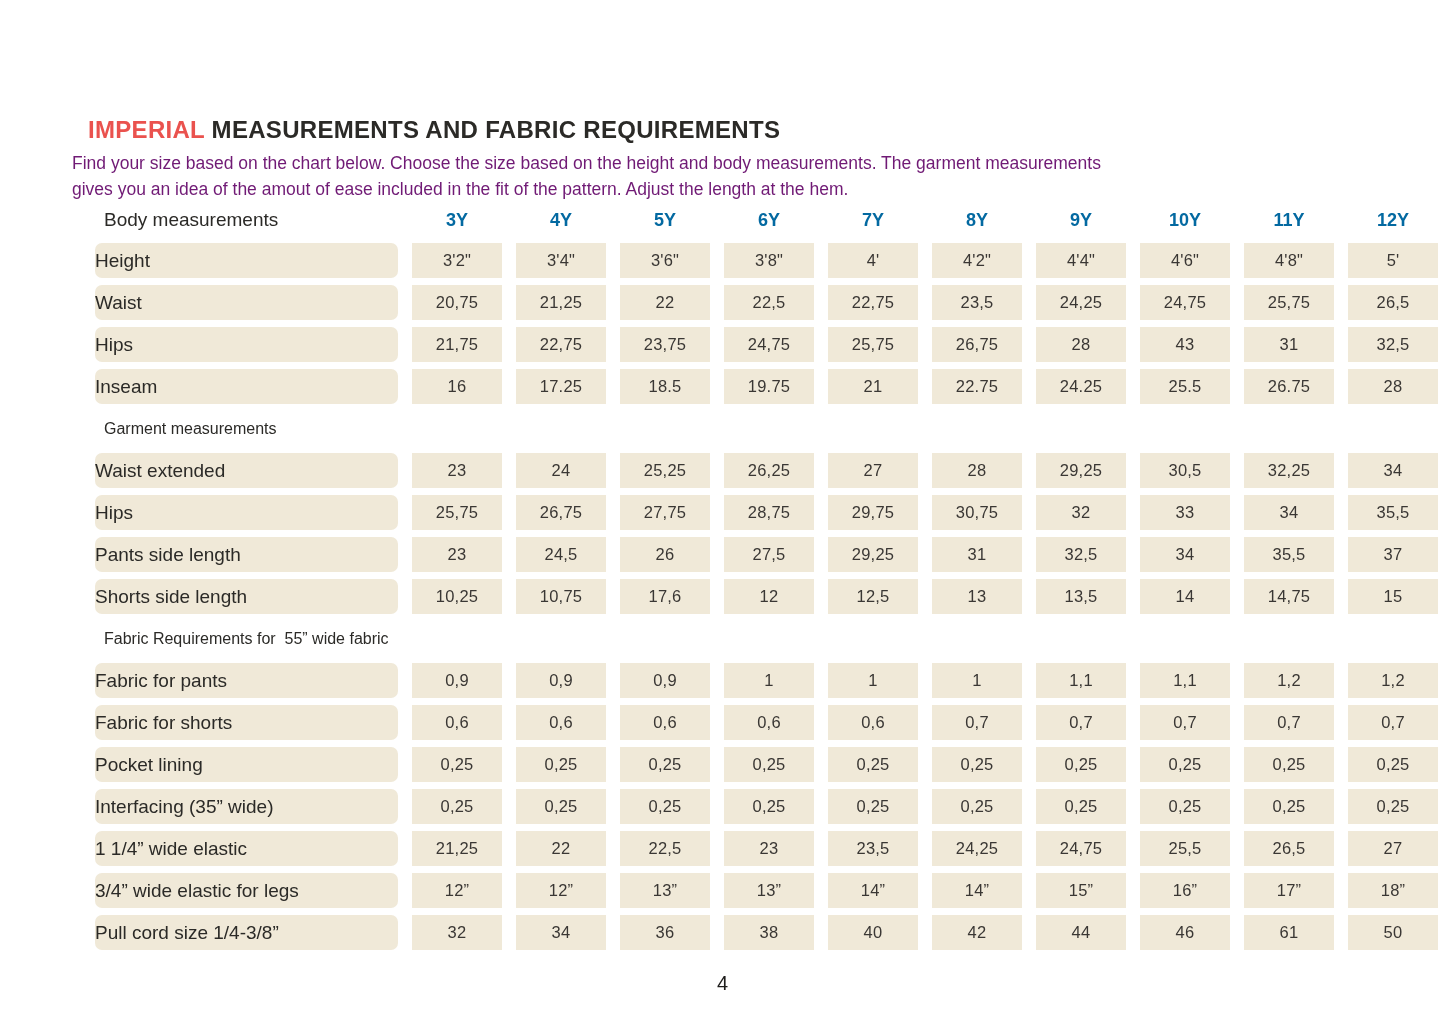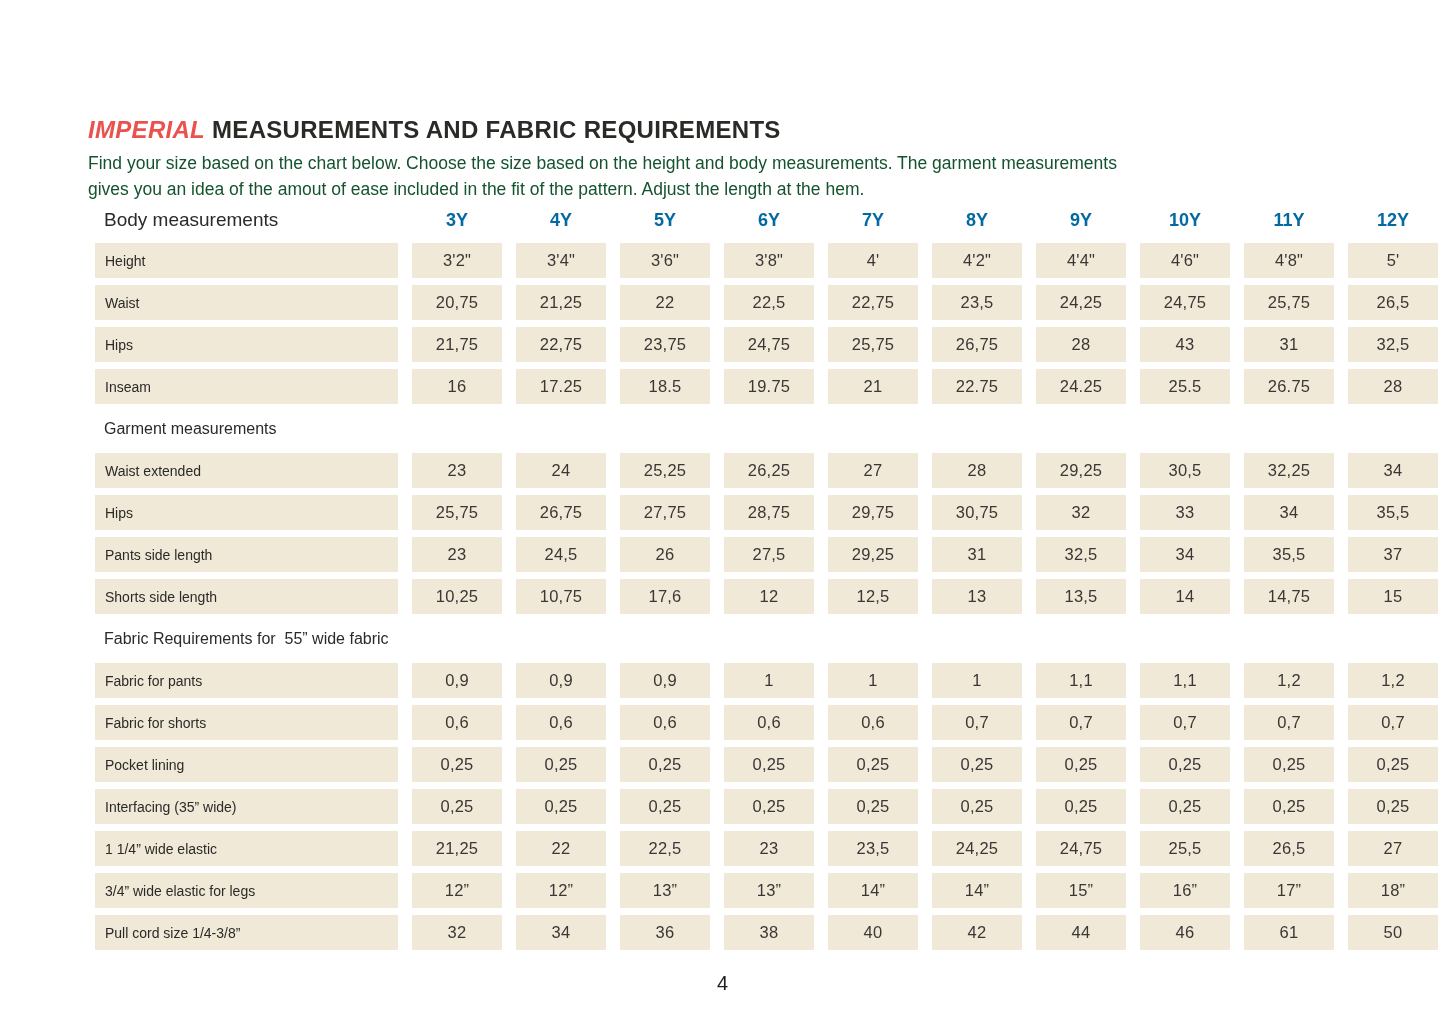--- a/index.html
+++ b/index.html
@@ -3,37 +3,37 @@
 <meta charset="utf-8">
 <style>
   * { margin:0; padding:0; box-sizing:border-box; }
   html,body { width:1445px; height:1030px; background:#ffffff; }
   body { font-family:"Liberation Sans", sans-serif; color:#2d2b28; position:relative; }
 
   .page { position:absolute; inset:0; background:#ffffff; overflow:hidden; }
 
   .title { position:absolute; left:88px; top:116px; font-size:24px; font-weight:700;
            letter-spacing:0.3px; white-space:nowrap; color:#2b2a27; }
-  .title .accent { color:#ea524e;font-style:italic; }
-
-  .intro { position:absolute; left:88px; top:150px; width:1290px;
-           font-size:17.5px; line-height:26px; color:#14532d; }
+  .title .accent { color:#ea524e; }
+
+  .intro { position:absolute; left:72px; top:150px; width:1290px;
+           font-size:17.5px; line-height:26px; color:#701a75; }
   .intro span { display:block; }
 
   .size-table { position:absolute; left:95px; top:205px; width:1263px; }
 
   .grid-row { display:grid; grid-template-columns:303px repeat(10, 90px); column-gap:14px; }
 
   .header-row { height:30px; margin-bottom:8px; align-items:center; }
   .header-label { font-size:19px; padding-left:9px; color:#2b2a27; }
   .size-cell { font-size:18px; font-weight:700; text-align:center; color:#0369a1; }
 
   .data-row { height:35px; margin-bottom:7px; }
-  .label-cell { background:#f0e9d8; display:flex; align-items:center; padding-left:10px;
-                font-size:14px; color:#2b2a27; }
+  .label-cell { background:#f0e9d8; display:flex; align-items:center; 
+                font-size:19px; color:#2b2a27;border-radius:7px; }
   .value-cell { background:#f0e9d8; display:flex; align-items:center; justify-content:center;
                 font-size:16.5px; color:#3a3734; letter-spacing:0.2px; }
 
   .section-row { height:35px; margin-bottom:7px; display:flex; align-items:center;
                  padding-left:9px; font-size:16px; color:#2b2a27; white-space:pre; }
 
   .page-number { position:absolute; left:0; top:972px; width:1445px; text-align:center;
                  font-size:20px; color:#1e1d1b; }
 </style>
 </head>

